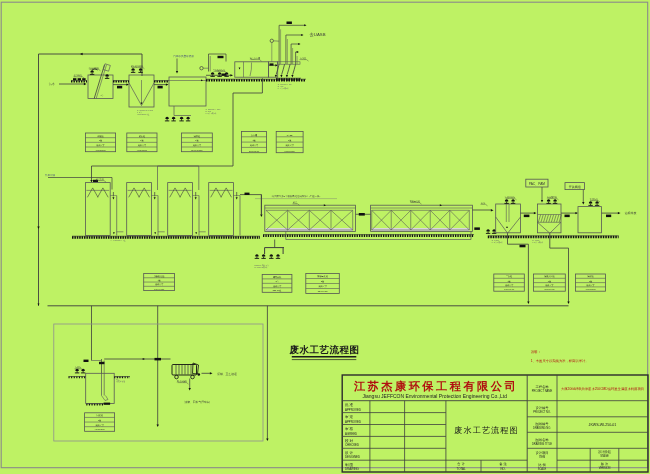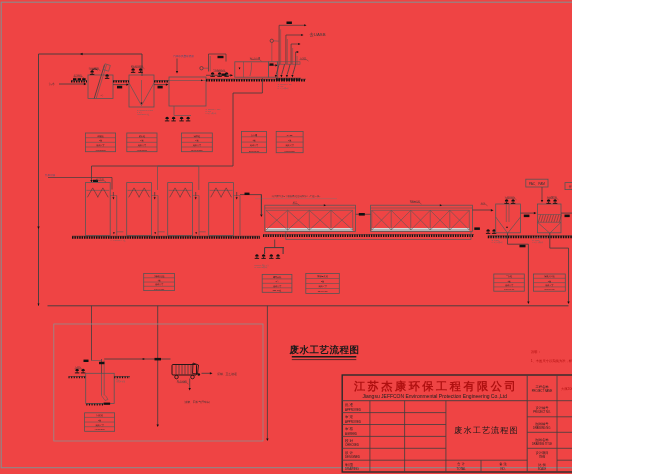--- a/index.html
+++ b/index.html
@@ -1,15 +1,15 @@
 <!DOCTYPE html>
 <html><head><meta charset="utf-8">
 <style>
 html,body{margin:0;padding:0;background:#ffffff;}
-#page{position:relative;width:572px;height:474px;background:#ef4444;overflow:hidden;transform:translateZ(0);will-change:transform;}
+#page{position:relative;width:650px;height:474px;background:#bef264;overflow:hidden;transform:translateZ(0);will-change:transform;}
 text{font-family:"Liberation Sans",sans-serif;}
 </style></head><body>
 <div id="page">
 <svg width="650" height="474" viewBox="0 0 650 474" xmlns="http://www.w3.org/2000/svg">
 
 <rect x="1.2" y="2.2" width="646.5" height="465.5" fill="none" stroke="#8a8a8a" stroke-width="1.1"></rect>
 
 <line x1="38.5" y1="54" x2="142" y2="54" stroke="#3d3d3d" stroke-width="0.9"></line>
 <path d="M80 54 l2.6 -1.1700000000000002 v2.3400000000000003 z" fill="#111111"></path>
 <line x1="38.5" y1="54" x2="38.5" y2="305.8" stroke="#3d3d3d" stroke-width="0.9"></line>

